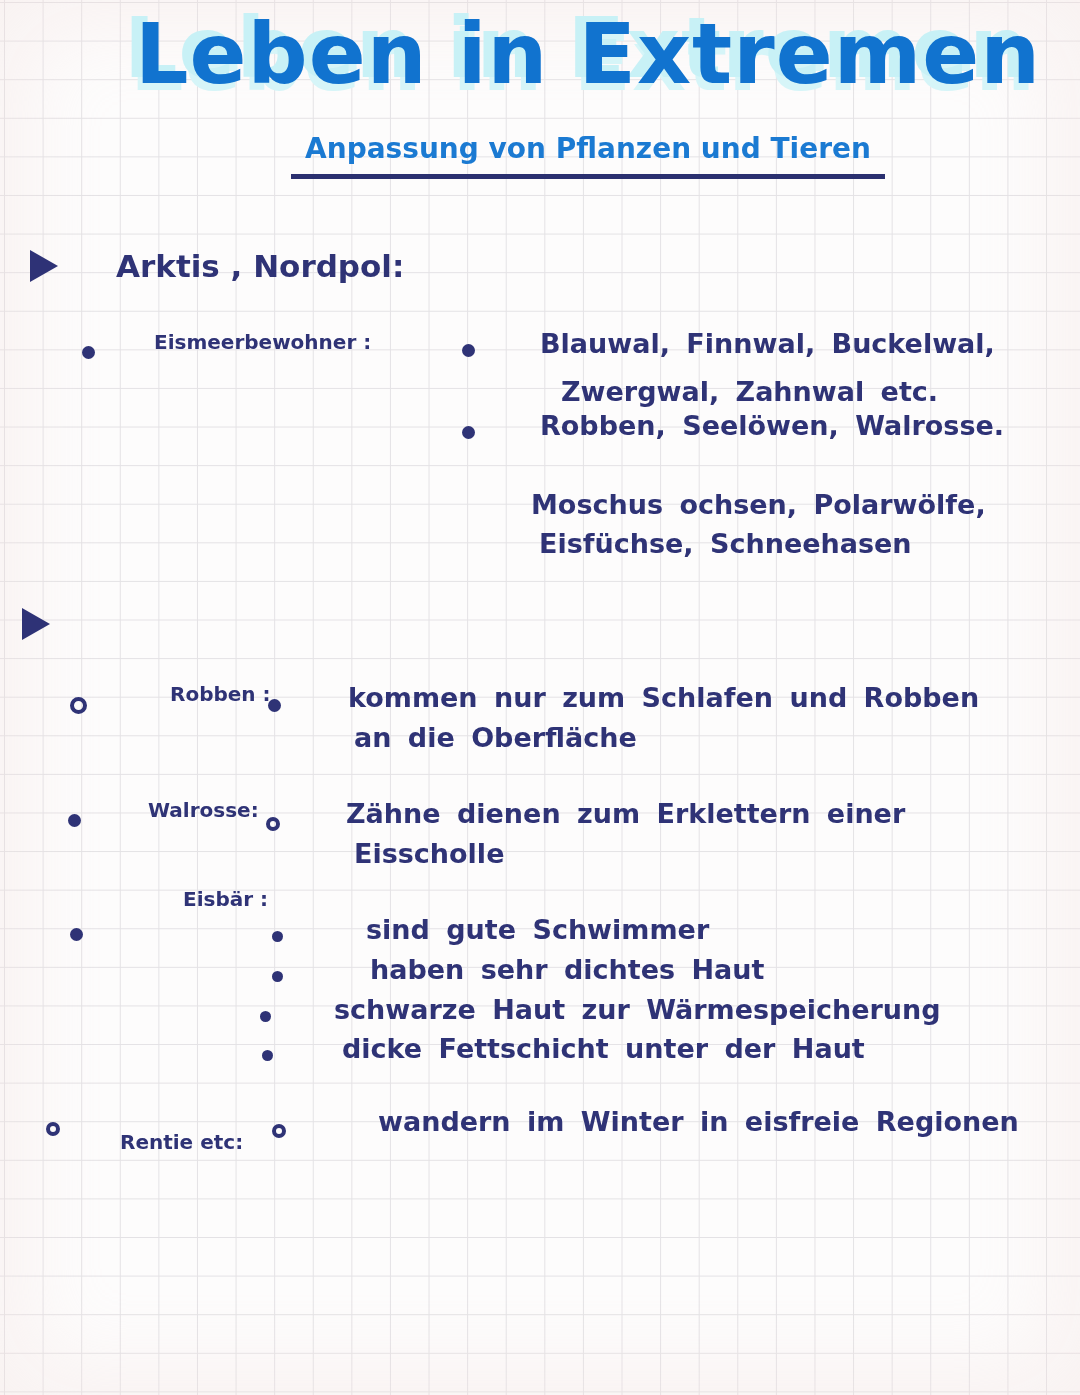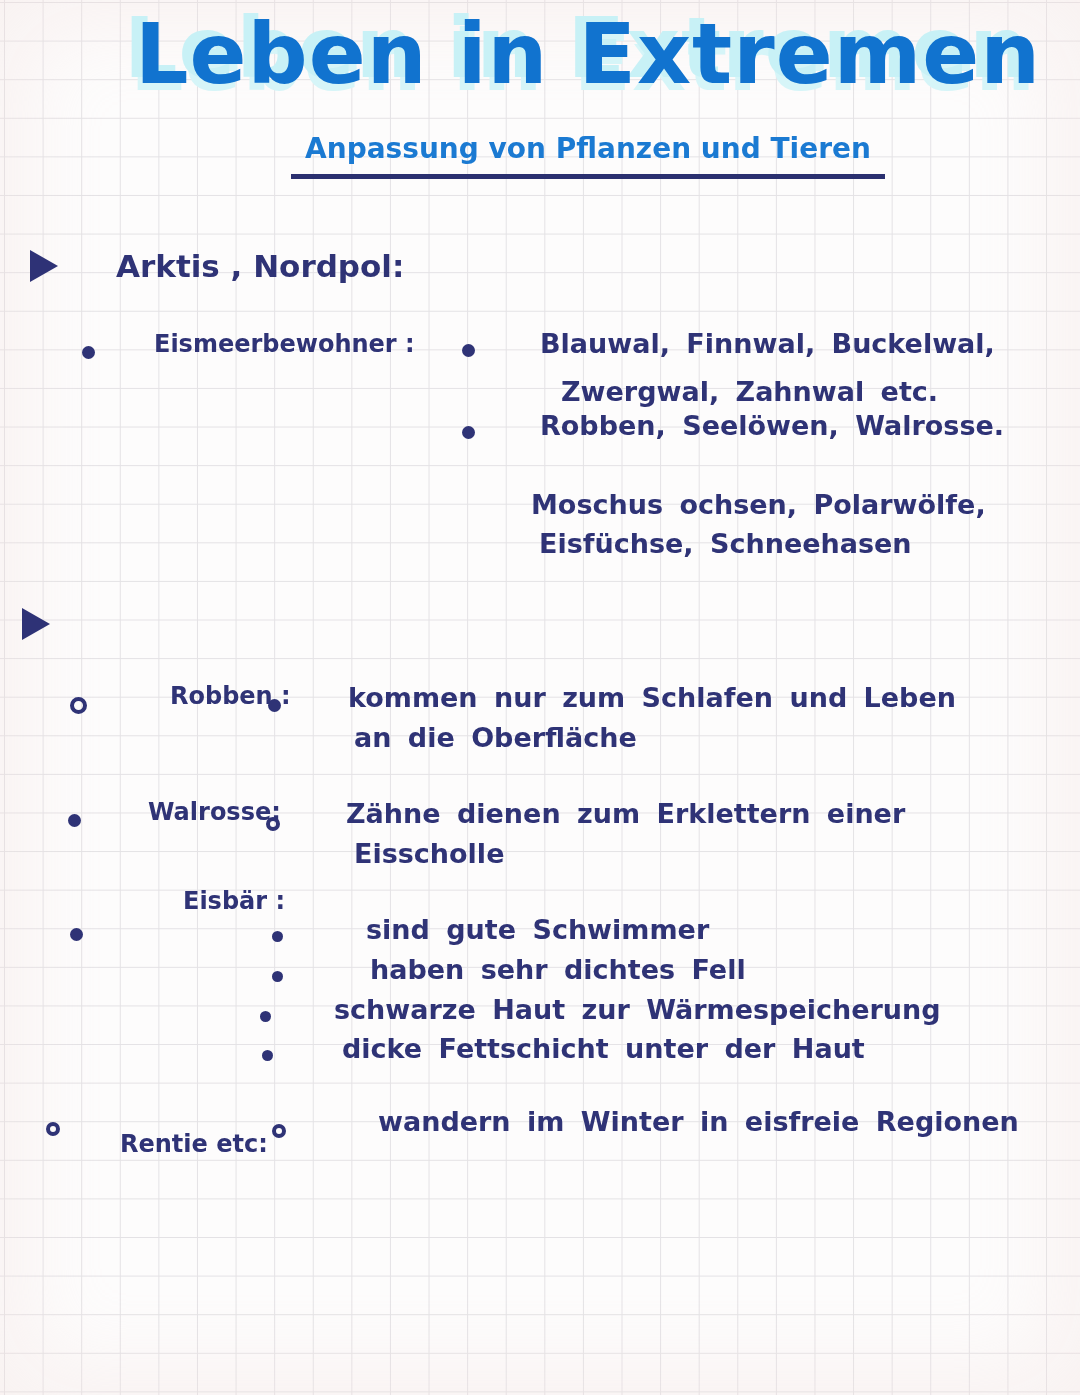--- a/index.html
+++ b/index.html
@@ -35,21 +35,21 @@
     padding:0 14px 9px 14px;
   }
 
   
   .tri{position:absolute;width:0;height:0;
     border-top:16px solid transparent;
     border-bottom:16px solid transparent;
     border-left:28px solid #2e3276;}
 
   .heading{font-size:31px;}
-  .label{font-size:24px;}
+  .label{font-size:20px;}
   .content{font-size:27px;word-spacing:7px;}
 
   .dot{position:absolute;width:13px;height:13px;border-radius:50%;background:#2f3376;}
   .dot.small{width:11px;height:11px;}
   .ring{position:absolute;width:17px;height:17px;border-radius:50%;
     border:4.5px solid #2f3376;box-sizing:border-box;background:transparent;}
   .ring.small{width:14px;height:14px;border-width:4px;}
 </style>
 </head>
 <body>
@@ -74,35 +74,35 @@
   <div class="dot" style="left:462px;top:426px;"></div>
   <div class="t content" style="left:492px;top:410px;">Robben, Seelöwen, Walrosse.</div>
   <div class="t content" style="left:483px;top:489px;">Moschus ochsen, Polarwölfe,</div>
   <div class="t content" style="left:491px;top:528px;text-align:right;">Eisfüchse, Schneehasen</div>
 
   <div class="tri" style="left:22px;top:608px;"></div>
 
   <div class="ring" style="left:70px;top:697px;"></div>
   <div class="t label" style="left:100px;top:682px;margin-left:22px;">Robben :</div>
   <div class="dot" style="left:268px;top:699px;"></div>
-  <div class="t content" style="left:300px;top:682px;">kommen nur zum Schlafen und Leben</div>
+  <div class="t content" style="left:300px;top:682px;">kommen nur zum Schlafen und Robben</div>
   <div class="t content" style="left:306px;top:722px;">an die Oberfläche</div>
 
   <div class="dot" style="left:68px;top:814px;"></div>
   <div class="t label" style="left:100px;top:798px;">Walrosse:</div>
   <div class="ring small" style="left:266px;top:817px;"></div>
   <div class="t content" style="left:298px;top:798px;">Zähne dienen zum Erklettern einer</div>
   <div class="t content" style="left:306px;top:838px;">Eisscholle</div>
 
   <div class="dot" style="left:70px;top:928px;"></div>
   <div class="t label" style="left:98px;top:887px;margin-left:37px;">Eisbär :</div>
   <div class="dot small" style="left:272px;top:931px;"></div>
   <div class="t content" style="left:318px;top:914px;">sind gute Schwimmer</div>
   <div class="dot small" style="left:272px;top:971px;"></div>
-  <div class="t content" style="left:322px;top:954px;">haben sehr dichtes Fell</div>
+  <div class="t content" style="left:322px;top:954px;">haben sehr dichtes Haut</div>
   <div class="dot small" style="left:260px;top:1011px;"></div>
   <div class="t content" style="left:286px;top:994px;">schwarze Haut zur Wärmespeicherung</div>
   <div class="dot small" style="left:262px;top:1050px;"></div>
   <div class="t content" style="left:294px;top:1033px;">dicke Fettschicht unter der Haut</div>
 
   <div class="ring small" style="left:46px;top:1122px;"></div>
   <div class="t label" style="left:72px;top:1106px;margin-top:24px;">Rentie etc:</div>
   <div class="ring small" style="left:272px;top:1124px;"></div>
   <div class="t content" style="left:330px;top:1106px;">wandern im Winter in eisfreie Regionen</div>
 

